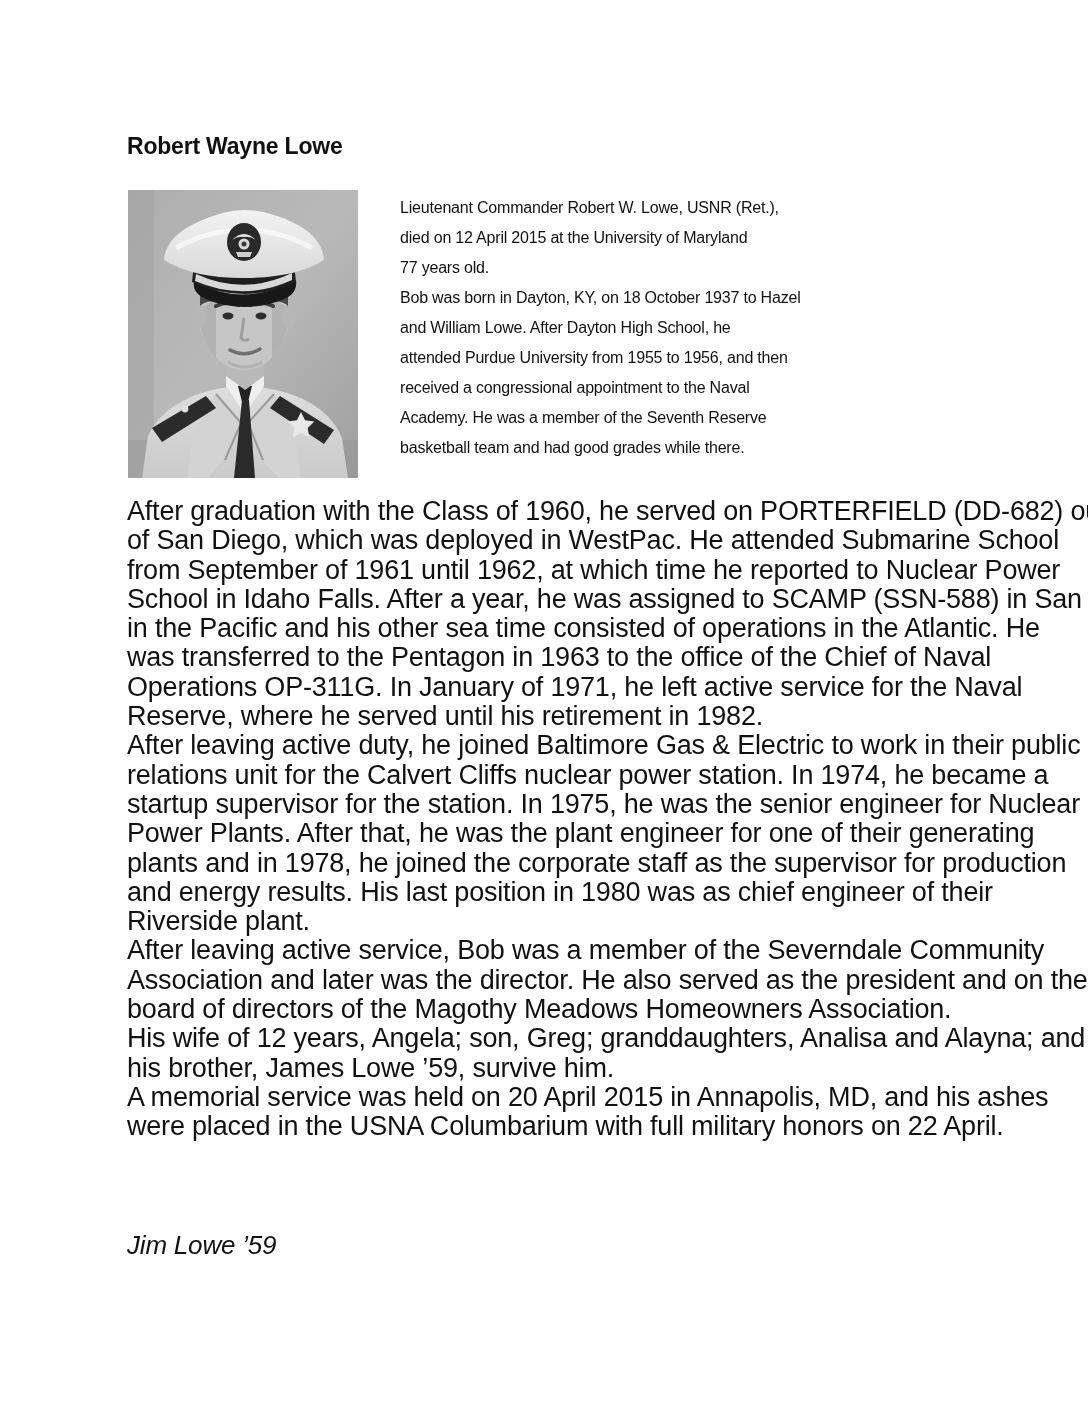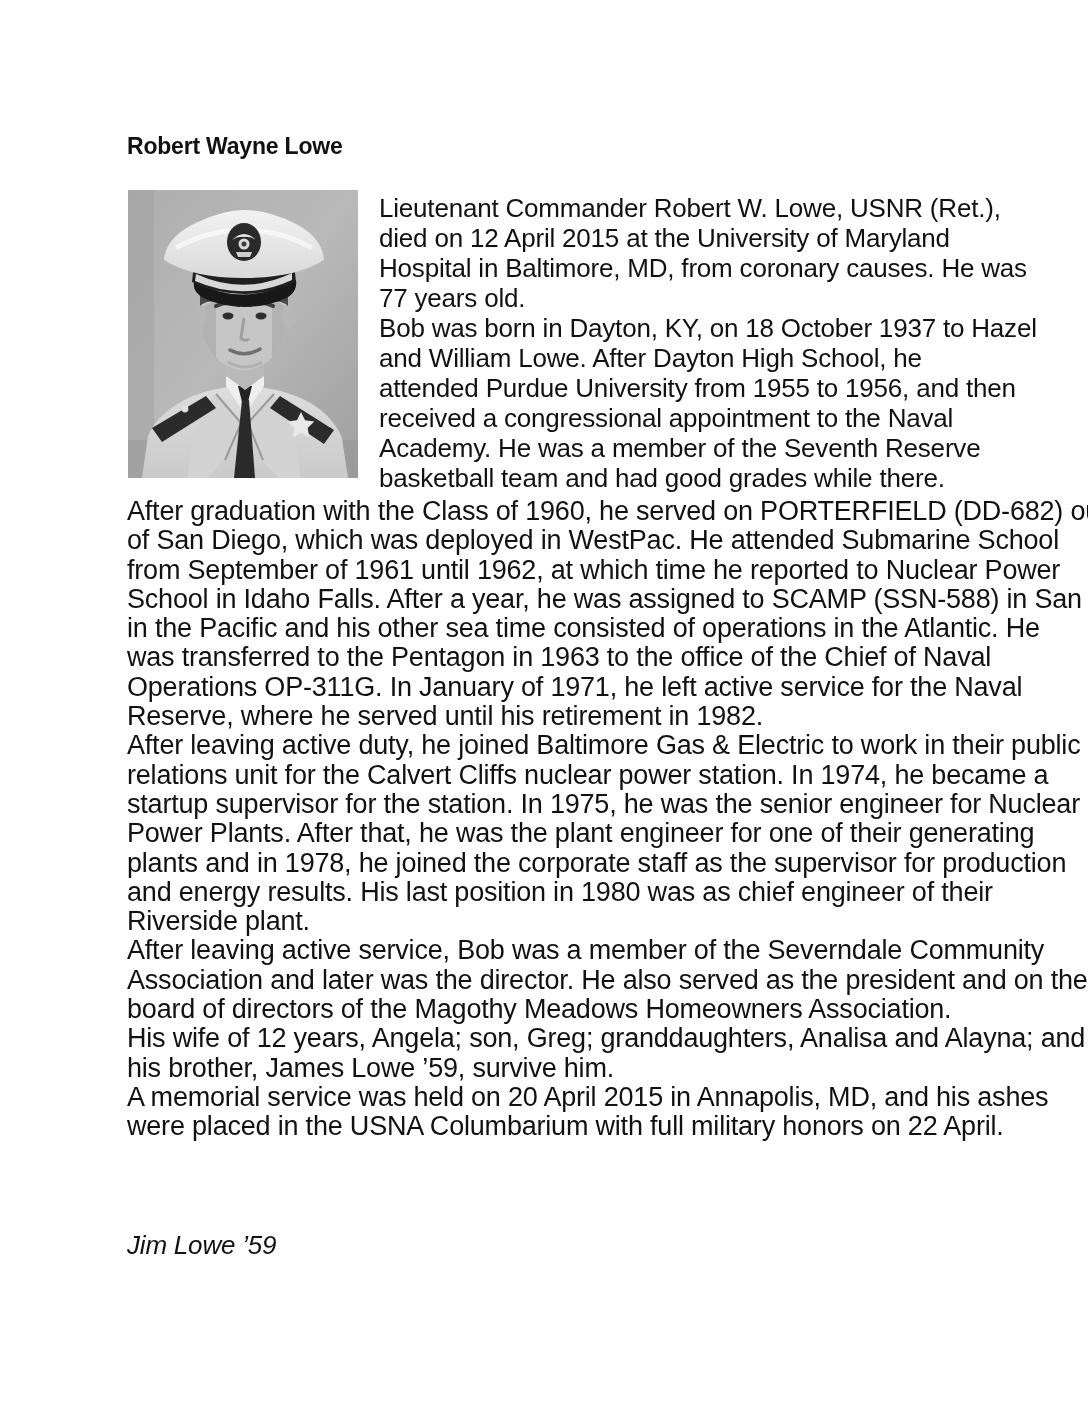--- a/index.html
+++ b/index.html
@@ -16,22 +16,22 @@
     position:absolute;left:127px;top:133px;
     font-size:23px;font-weight:bold;line-height:26px;
     letter-spacing:-0.2px;white-space:nowrap;
   }
   .photo-frame{
     position:absolute;left:128px;top:190px;
     width:230px;height:288px;overflow:hidden;
   }
   .photo-frame svg{display:block;}
   .side-text{
-    position:absolute;left:379px;top:193px;
-    font-size:26px;line-height:30px;letter-spacing:-0.2px;
+    position:absolute;left:400px;top:193px;
+    font-size:16px;line-height:30px;letter-spacing:-0.2px;
   }
   .body-text{
     position:absolute;left:127px;top:497px;
     font-size:27px;line-height:29.3px;letter-spacing:-0.2px;
   }
   .text-line{white-space:nowrap;}
   .signature{
     position:absolute;left:127px;top:1230px;
     font-size:26px;font-style:italic;font-weight:500;
     letter-spacing:-0.2px;white-space:nowrap;
@@ -120,21 +120,20 @@
       <path d="M104,50 Q116,38 128,50 Q122,46 116,47 Q110,46 104,50 Z" fill="#e6e6e6"></path>
       <circle cx="116" cy="54" r="5.5" fill="#d9d9d9"></circle>
       <circle cx="116" cy="54" r="2.5" fill="#3a3a3a"></circle>
       <path d="M108,62 L124,62 L122,67 L110,67 Z" fill="#cfcfcf"></path>
     </svg>
   </div>
 
   <div class="side-text">
     <div class="text-line">Lieutenant Commander Robert W. Lowe, USNR (Ret.),</div>
     <div class="text-line">died on 12 April 2015 at the University of Maryland</div>
-    <div class="text-line">Hospital in Baltimore, MD, from coronary causes. He was</div>
     <div class="text-line">77 years old.</div>
     <div class="text-line">Bob was born in Dayton, KY, on 18 October 1937 to Hazel</div>
     <div class="text-line">and William Lowe. After Dayton High School, he</div>
     <div class="text-line">attended Purdue University from 1955 to 1956, and then</div>
     <div class="text-line">received a congressional appointment to the Naval</div>
     <div class="text-line">Academy. He was a member of the Seventh Reserve</div>
     <div class="text-line">basketball team and had good grades while there.</div>
   </div>
 
   <div class="body-text">

